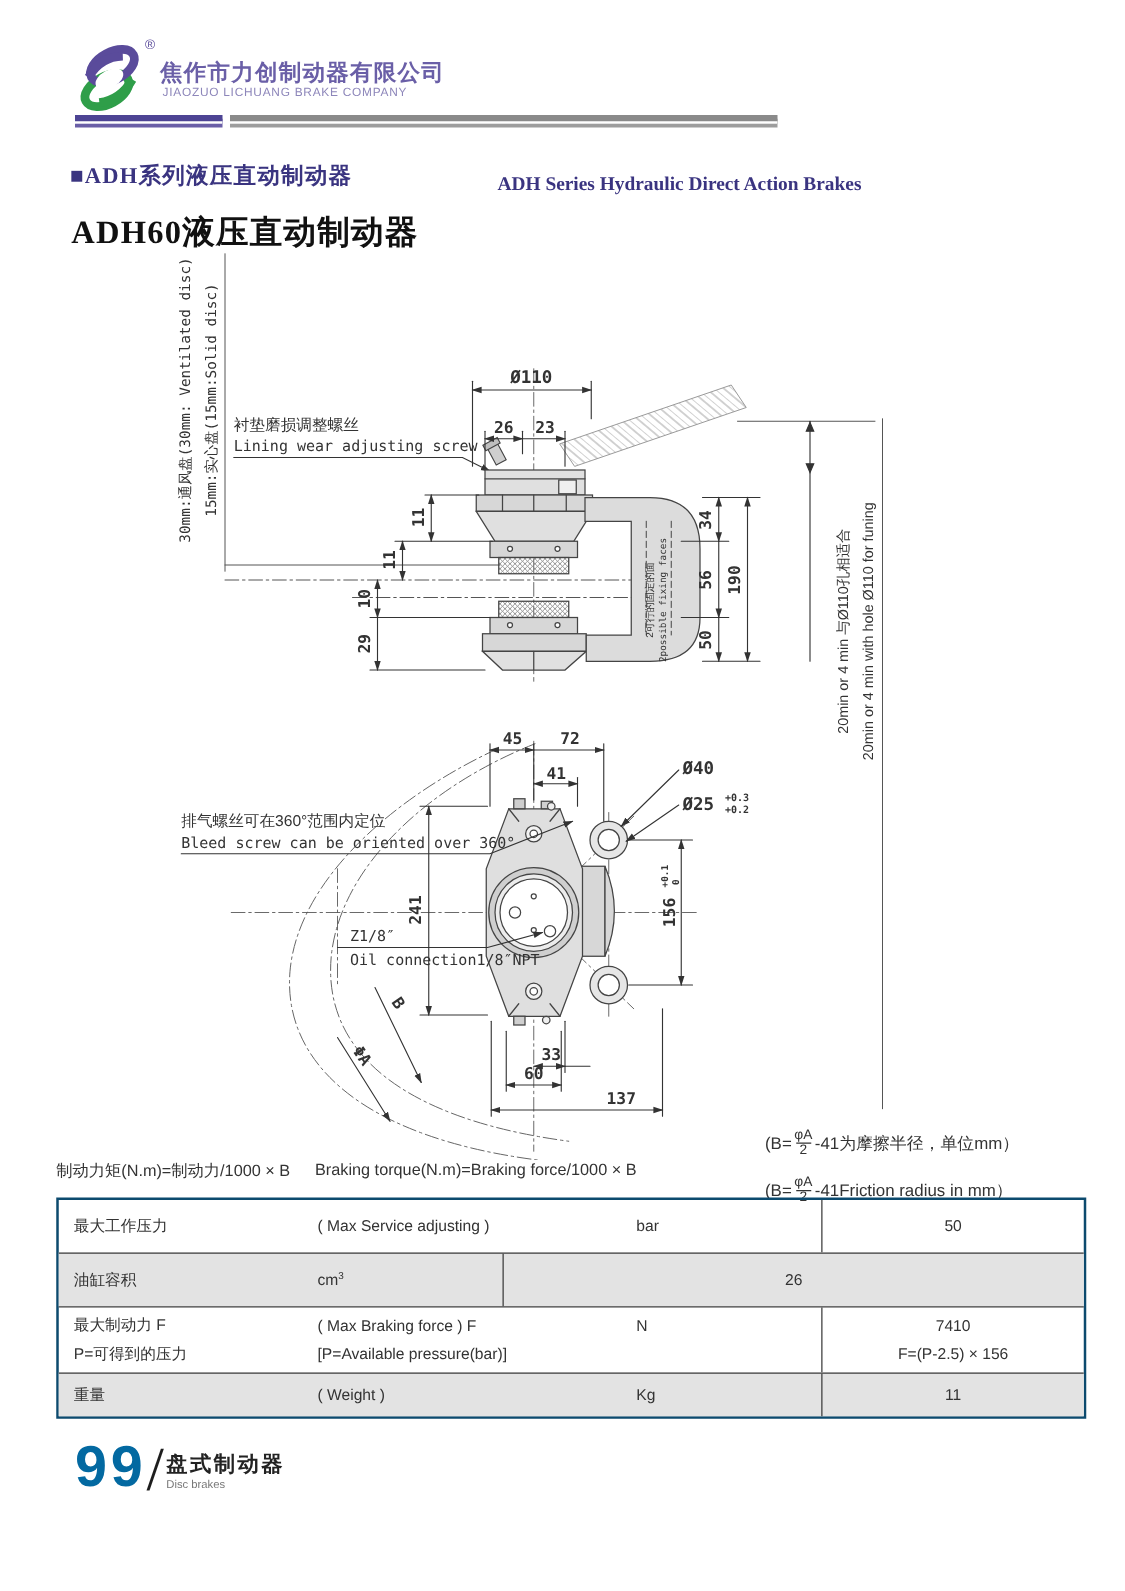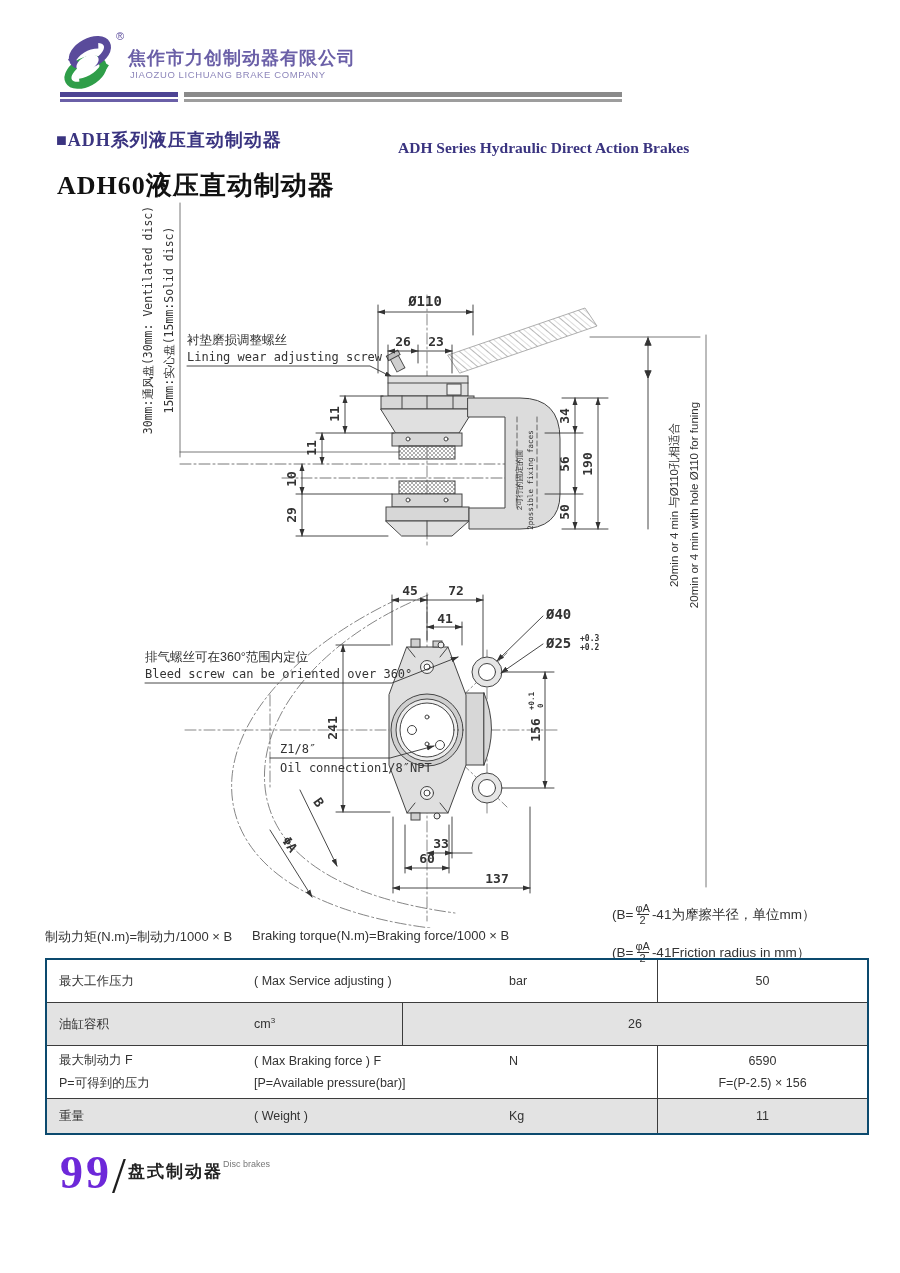--- a/index.html
+++ b/index.html
@@ -42,21 +42,21 @@
   .c{display:flex;flex-direction:column;justify-content:center;}
   .c1{width:195px;padding-left:12px;}
   .c2{width:255px;}
   .c3{width:148px;}
   .c4{flex:1;border-left:1px solid #3c3c3c;align-items:center;}
   .h42{height:42px;} .h52{height:52px;} .h34{height:34px;}
   .two .c{justify-content:space-evenly;}
   sup{font-size:8px;}
 
   
-  .pageno{font-family:Liberation Serif, serif;font-weight:bold;font-size:46px;color:#6d28d9;letter-spacing:3px;}
+  .pageno{font-family:Liberation Sans, sans-serif;font-weight:bold;font-size:46px;color:#0369a1;letter-spacing:3px;}
   .slash{font-family:"Liberation Serif",serif;font-size:50px;font-weight:400;color:#1d1d1d;margin:0 2px 0 0;}
   .foot-cn{font-size:17px;font-weight:bold;color:#222;letter-spacing:2px;}
   .foot-en{font-size:9px;color:#777;margin-top:-1px;}
 </style>
 </head>
 <body>
 
 <div class="page">
 
   <div class="abs" style="left:58px;top:32px;width:62px;height:58px;">
@@ -365,21 +365,21 @@
         </div>
       <div class="c c2">
           <span>( Max Braking force )  F</span>
           <span>[P=Available pressure(bar)]</span>
         </div>
       <div class="c c3">
           <span>N</span>
           <span>&nbsp;</span>
         </div>
       <div class="c c4">
-          <span>6590</span>
+          <span>7410</span>
           <span>F=(P-2.5) × 156</span>
         </div>
     </div>
     <div class="t-row shade h34">
       <div class="c c1">
           <span>重量</span>
         </div>
       <div class="c c2">
           <span>( Weight )</span>
         </div>
@@ -388,19 +388,19 @@
         </div>
       <div class="c c4">
           <span>11</span>
         </div>
     </div>
   </div>
 
   <div class="abs" style="left:60px;top:1146px;display:flex;align-items:flex-start;">
     <span class="pageno">99</span>
     <span class="slash">/</span>
-    <span style="display:inline-flex;flex-direction:row;margin-top:14px;">
+    <span style="display:inline-flex;flex-direction:column;margin-top:14px;">
       <span class="foot-cn">盘式制动器</span>
       <span class="foot-en">Disc brakes</span>
     </span>
   </div>
 
 </div>
 
 </body></html>

